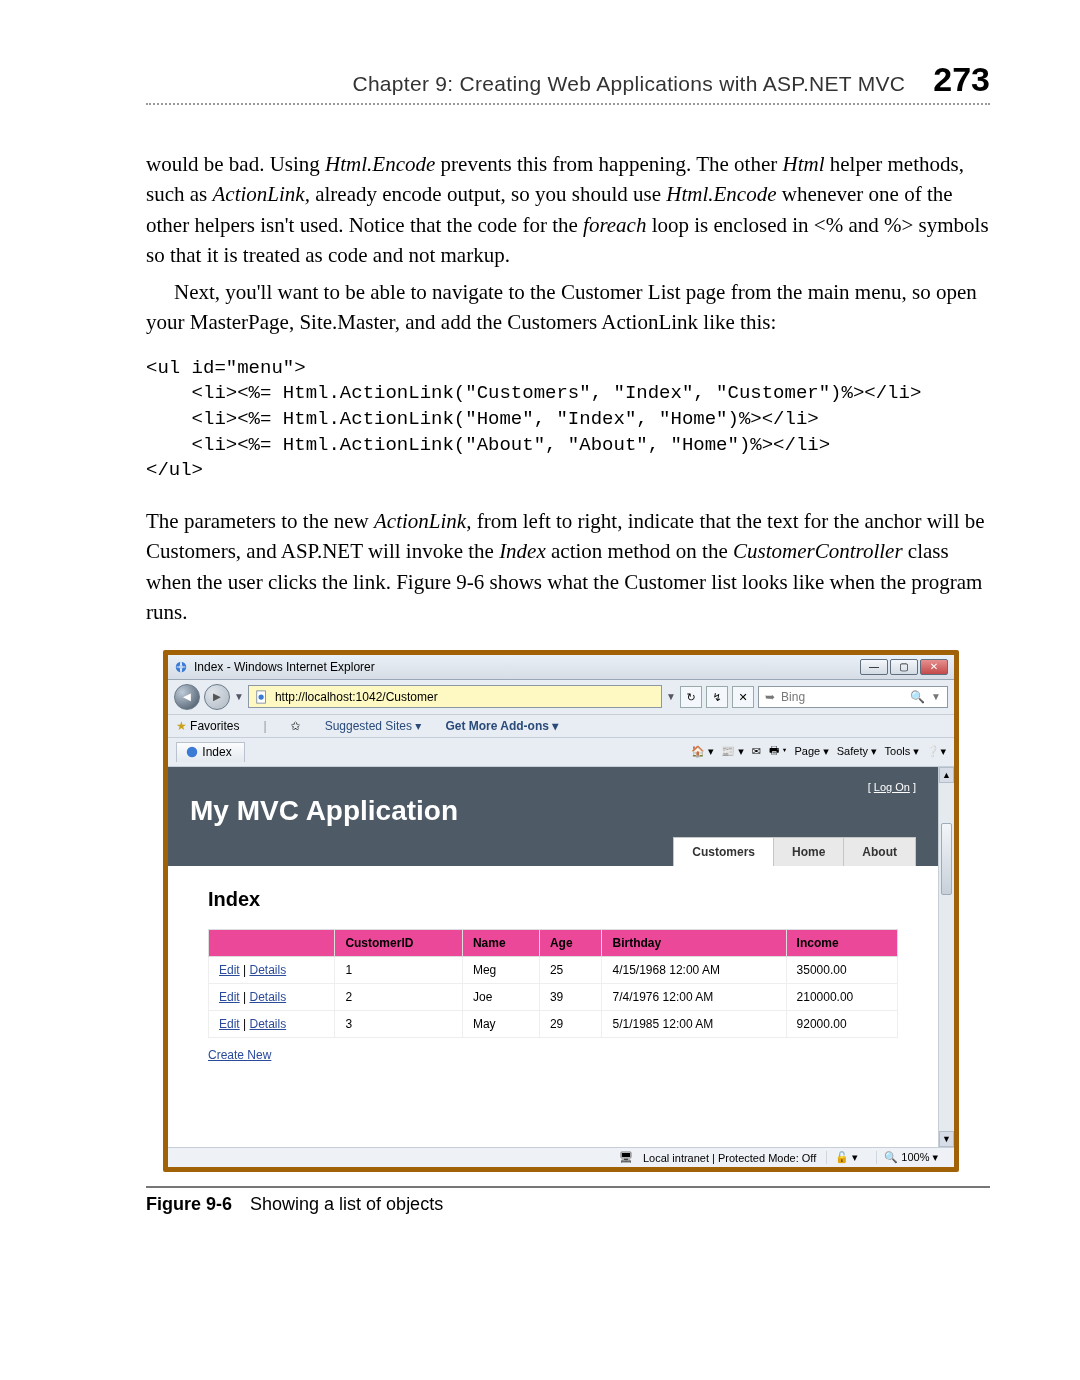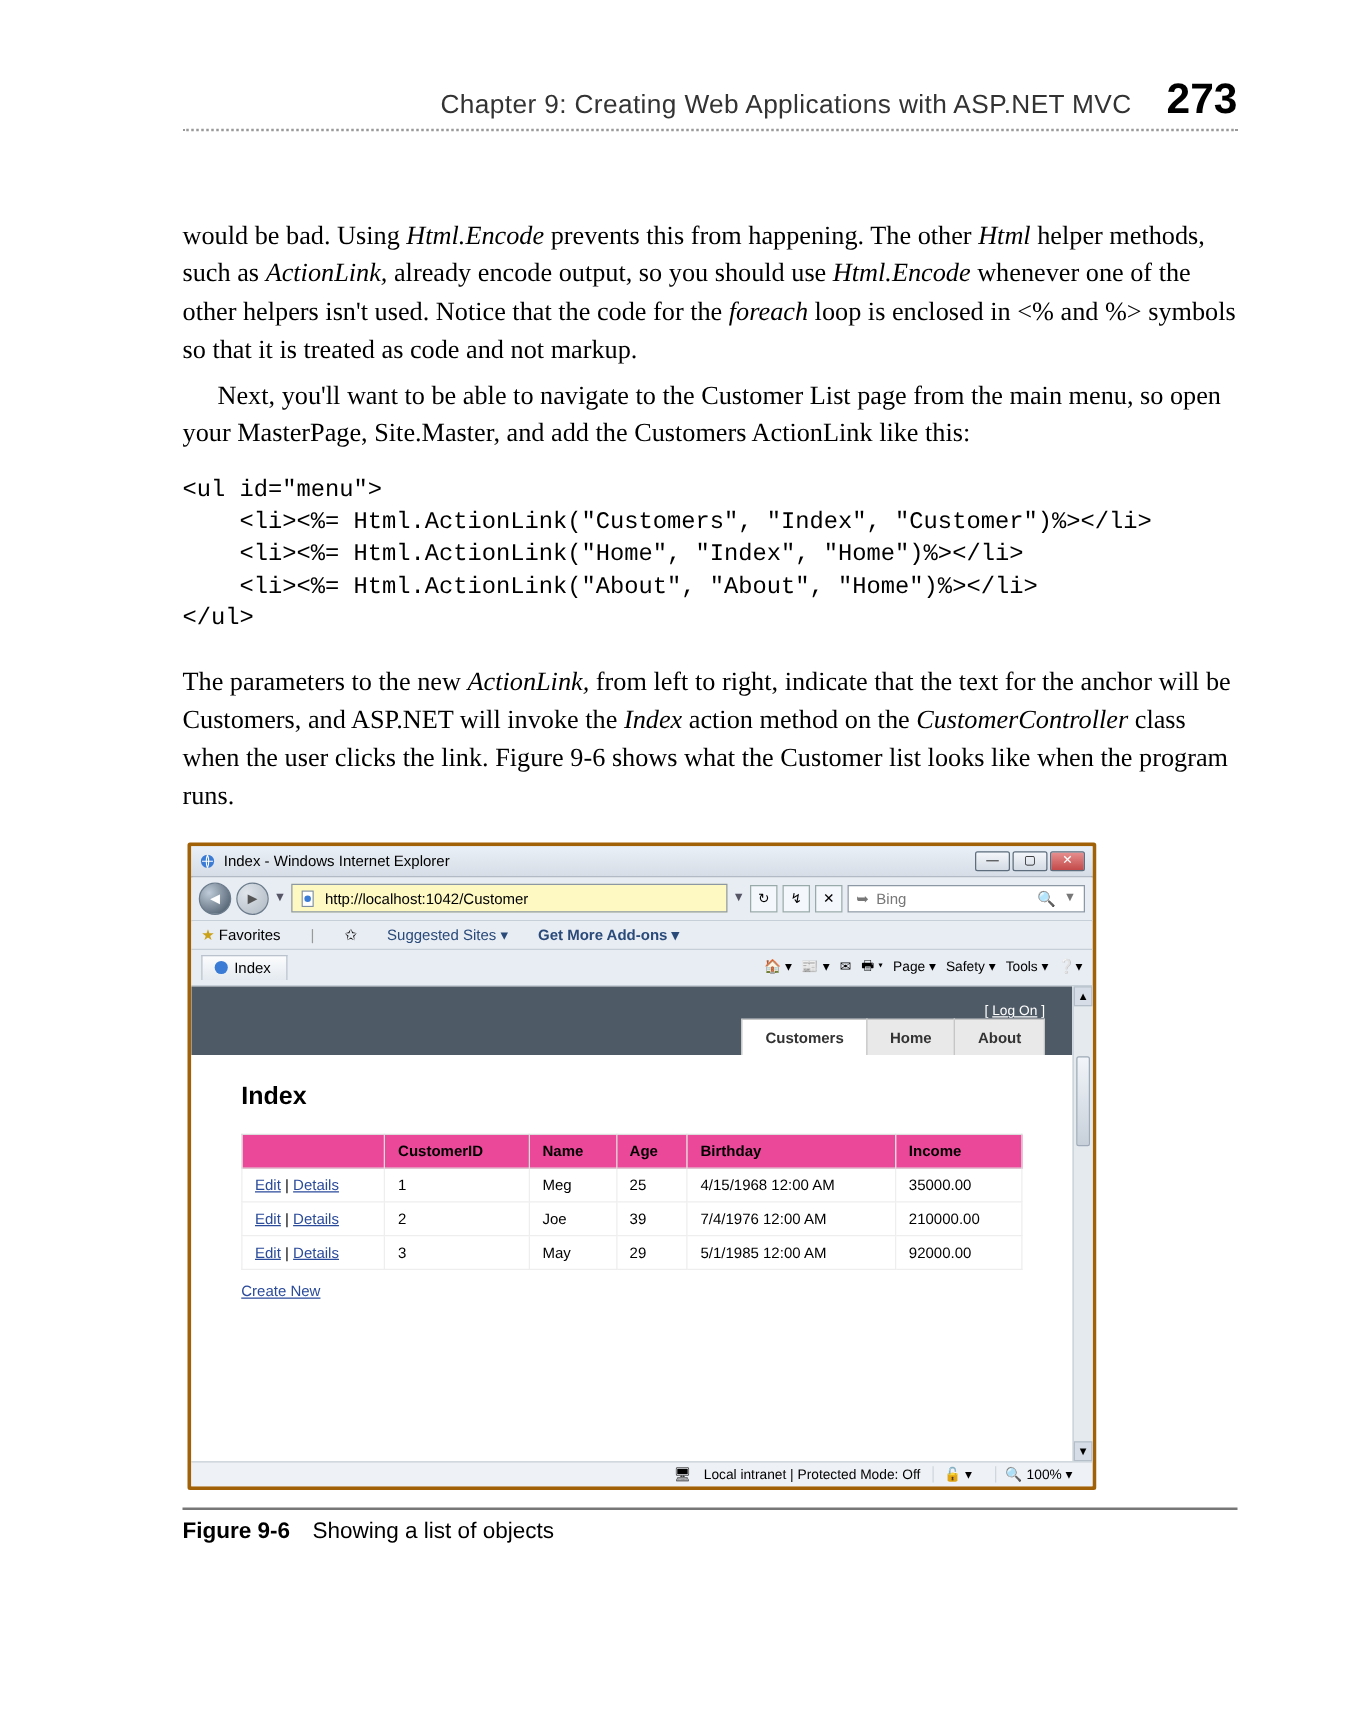--- a/index.html
+++ b/index.html
@@ -12,21 +12,21 @@
   }
   .page {
     padding: 60px 90px 40px 146px;
   }
   .running-head {
     display: flex;
     align-items: baseline;
     justify-content: flex-end;
     border-bottom: 2px dotted #999;
     padding-bottom: 4px;
-    margin-bottom: 68px;
+    margin-bottom: 44px;
     font-family: "Trebuchet MS", "Segoe UI", Arial, sans-serif;
     color: #333;
   }
   .running-head .chapter {
     font-size: 21px;
     letter-spacing: .3px;
   }
   .running-head .pnum {
     font-size: 34px;
     font-weight: 700;
@@ -44,23 +44,23 @@
   .body-text em { font-style: italic; }
   pre.code {
     font-family: "Courier New", monospace;
     font-size: 19px;
     line-height: 1.35;
     white-space: pre;
     margin: 18px 0 22px 0;
   }
   
   .browser {
-    width: 727px;
-    margin: 22px auto 14px 4px;
-    border: 3px solid #a16207;
+    width: 796px;
+    margin: 22px auto 14px 17px;
+    border: 5px solid #a16207;
     border-radius: 2px;
     font-family: "Segoe UI", Tahoma, Arial, sans-serif;
     font-size: 12px;
     color: #000;
     box-shadow: inset 0 0 0 1px #cfd6dd;
   }
   .titlebar {
     background: linear-gradient(#eaf0f7, #d6dde6);
     padding: 4px 6px;
     display: flex;
@@ -300,20 +300,21 @@
         <span>Safety ▾</span>
         <span>Tools ▾</span>
         <span>❔▾</span>
       </div>
     </div>
 
     <div class="viewport">
       <div class="canvas">
         <div class="app-header">
           <div class="logon">[ <a href="#">Log On</a> ]</div>
+          <div class="app-title">My MVC Application</div>
           <div class="app-tabs">
             <span class="active">Customers</span><span>Home</span><span>About</span>
           </div>
         </div>
         <div class="app-body">
           <h2>Index</h2>
           <table class="data">
             <thead>
                 <tr>
               <th></th>

